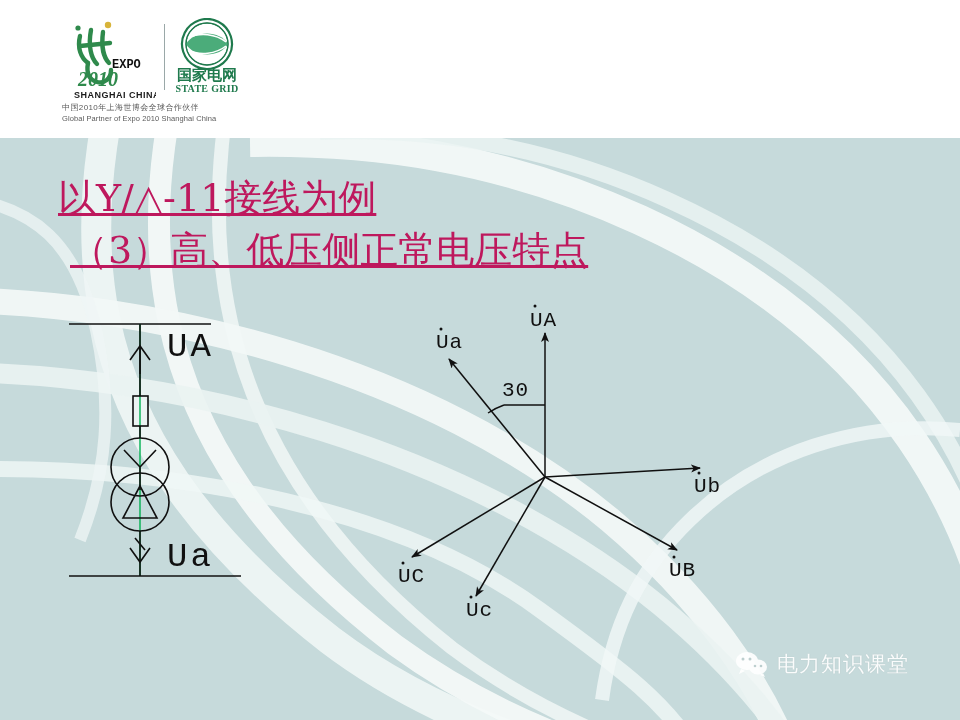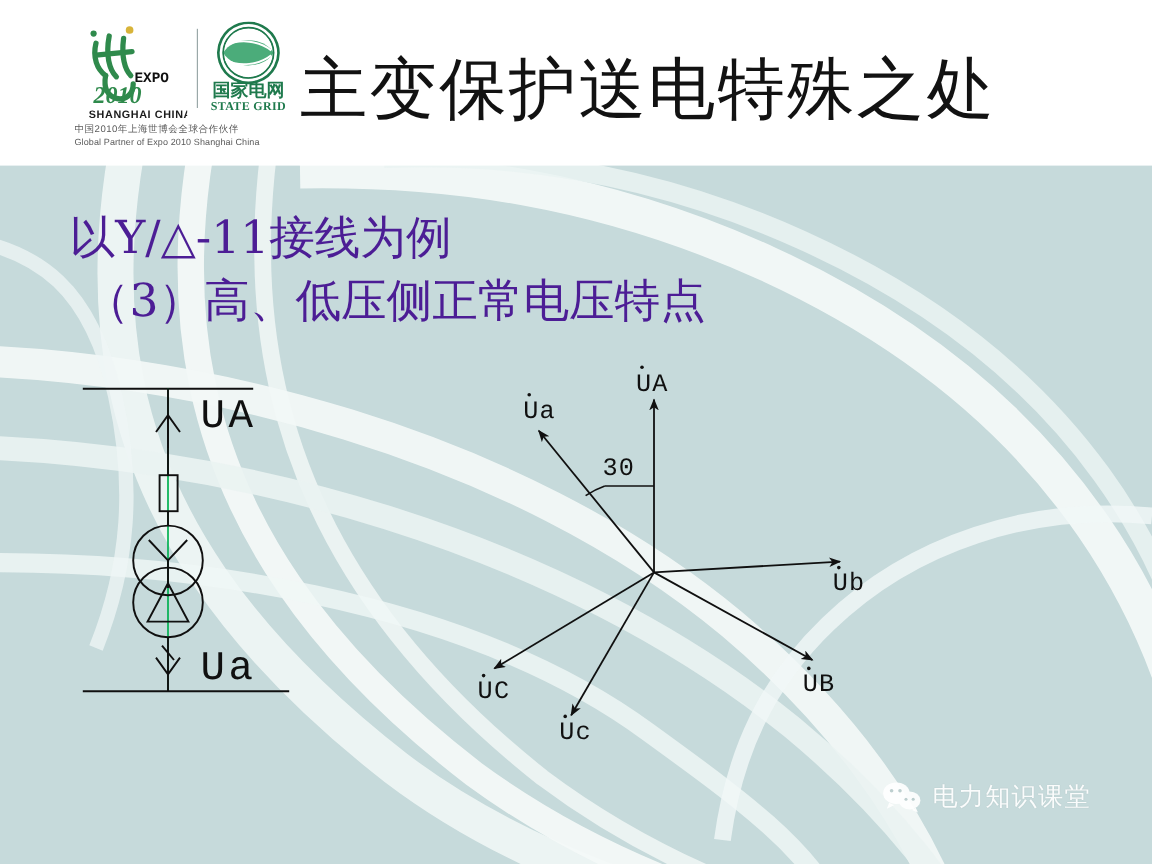--- a/index.html
+++ b/index.html
@@ -89,21 +89,22 @@
     letter-spacing: 2px;
     white-space: nowrap;
     z-index: 6;
   }
 
   
   #body-text {
     position: absolute;
     left: 58px; top: 172px;
     z-index: 4;
-    color: #4c1d95;
+    color: #be185d;
+    text-decoration: underline;
   }
   .body-line {
     font-family: "DejaVu Serif", serif;
     font-size: 38px;
     line-height: 52px;
     white-space: nowrap;
   }
   #body-line-2 {
     padding-left: 12px;
   }
@@ -204,21 +205,20 @@
       <path d="M14 32 C 26 38, 42 36, 52 28" fill="none" stroke="#ffffff" stroke-width="1.6"></path>
       <ellipse cx="33" cy="26" rx="25" ry="25" fill="none" stroke="#1f7a4d" stroke-width="2.2" transform="rotate(-18 33 26)"></ellipse>
       <text x="33" y="62" text-anchor="middle" font-family="DejaVu Sans, sans-serif" font-size="15" font-weight="bold" fill="#1f7a4d">国家电网</text>
       <text x="33" y="74" text-anchor="middle" font-family="Liberation Serif, serif" font-size="10" font-weight="bold" fill="#1f7a4d" letter-spacing="0.3">STATE GRID</text>
     </svg>
 
     <div id="logo-cn" class="logo-cn-line">中国2010年上海世博会全球合作伙伴</div>
     <div id="logo-en" class="logo-cn-line">Global Partner of Expo 2010 Shanghai China</div>
   </div>
 
-  <div id="slide-title">主变保护送电特殊之处</div>
 
   <div id="body-text">
     <div class="body-line" id="body-line-1">以Y/△-11接线为例</div>
     <div class="body-line" id="body-line-2">（3）高、低压侧正常电压特点</div>
   </div>
 
   <svg id="circuit-diagram" width="280" height="300" viewBox="0 0 280 300">
     <g stroke="#101010" stroke-width="1.6" fill="none">
 
       <line x1="14" y1="24" x2="156" y2="24"></line>

